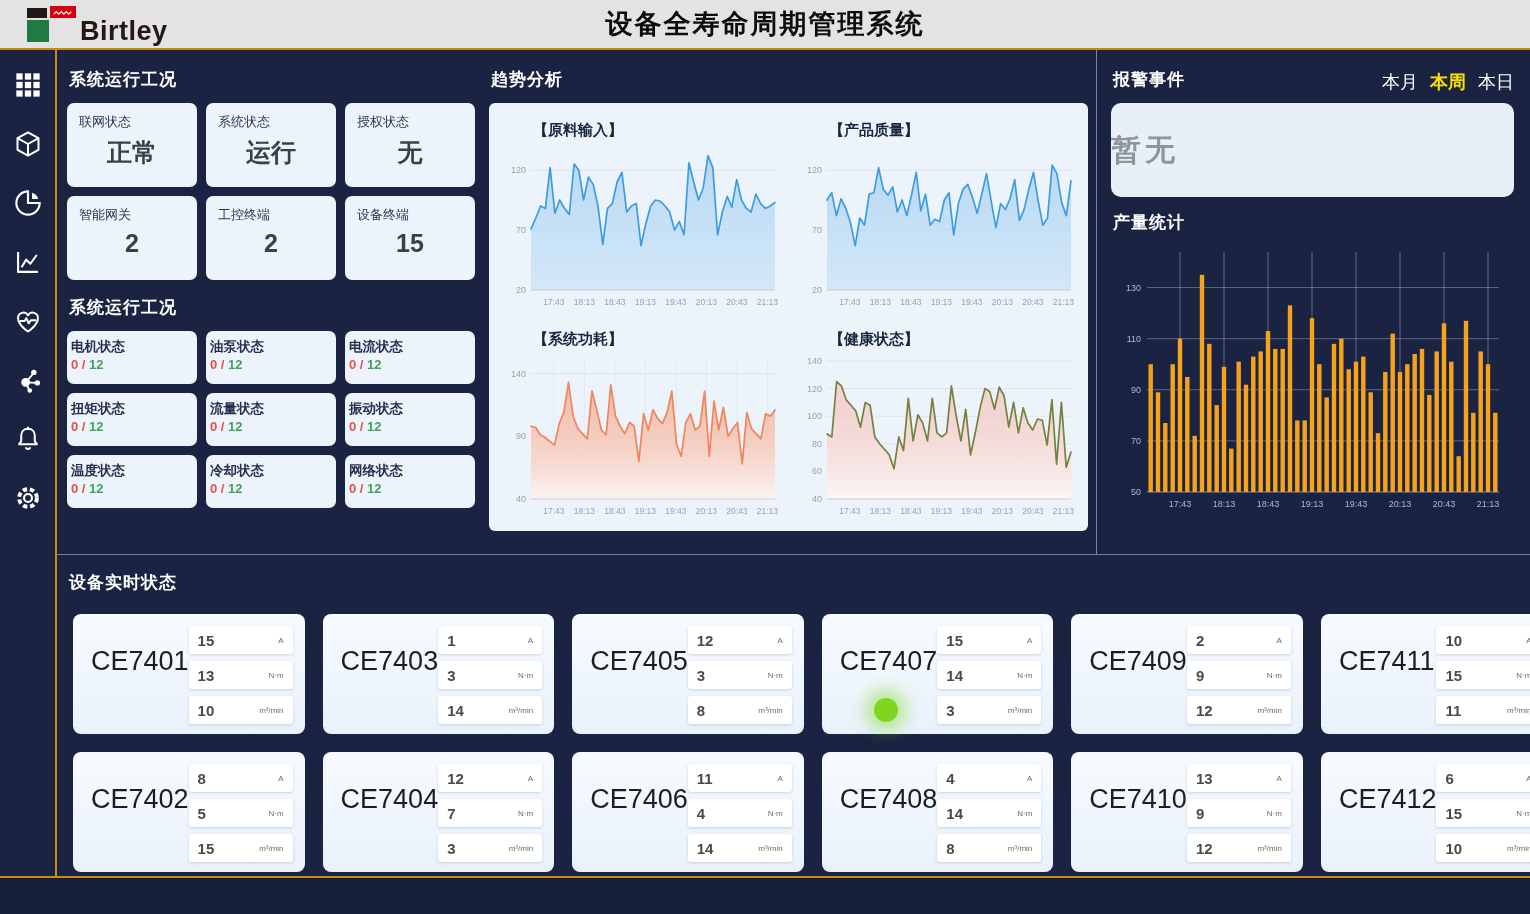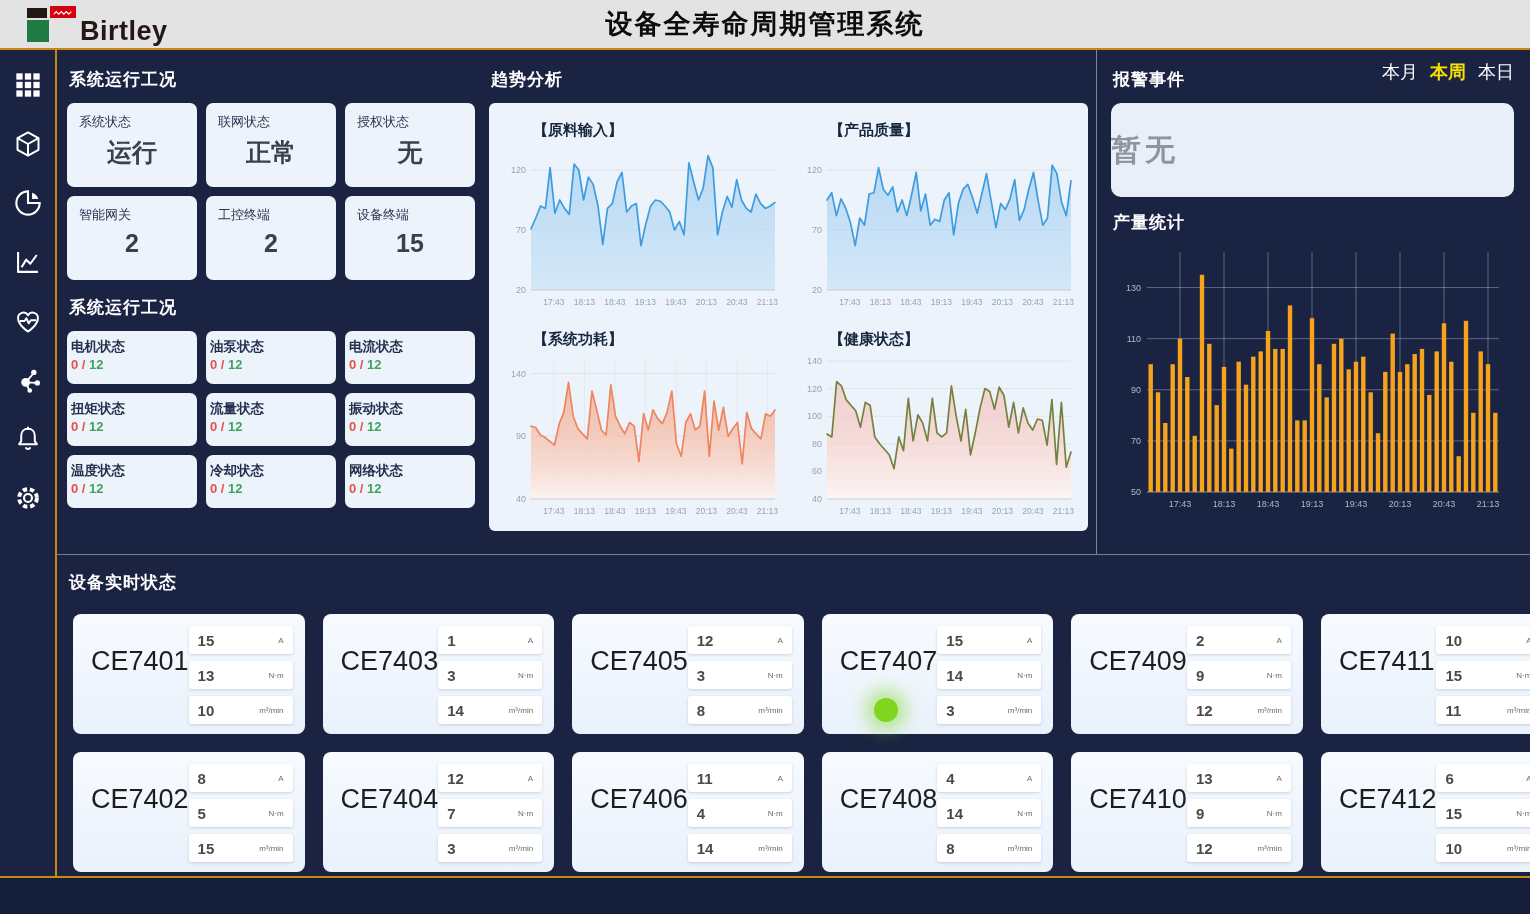--- a/index.html
+++ b/index.html
@@ -47,21 +47,21 @@
   .info-card .cnt { font-size:13px; font-weight:700; margin-top:1px; display:block; }
   .cnt .red { color:#e0524b; }
   .cnt .green { color:#3ea35a; }
 
   
   .trend-card { background:#edf3fa; border-radius:6px; padding:12px 6px 4px; display:grid; grid-template-columns:1fr 1fr; row-gap:6px; }
   .chart-box { padding:2px 4px; }
   .chart-box h3 { font-size:15px; font-weight:700; color:#17263f; margin:4px 0 2px 34px; }
 
   
-  .alarm-head { display:flex; align-items:flex-start; }
+  .alarm-head { display:flex; align-items:center; }
   .tabs { margin-left:auto; display:flex; gap:12px; }
   .tab { font-size:18px; color:#ffffff; cursor:pointer; }
   .tab.active { color:#f5e003; font-weight:700; }
   .alarm-card { background:#e9eff8; border-radius:10px; height:94px; display:flex; align-items:center; justify-content:flex-start; margin-bottom:14px; }
   .alarm-empty { font-size:30px; font-weight:700; color:#8f959d; letter-spacing:4px; }
 
   
   .bottom { flex:1; border-top:1px solid rgba(205,216,238,0.5); padding:8px 16px 0 10px; min-height:0; }
   #device-grid { display:grid; grid-template-columns:repeat(6,1fr); gap:18px 18px; padding:8px 6px 0; }
   .dev-card { background:linear-gradient(180deg,#f7fbff 0%,#e9f1fb 100%); border-radius:8px; height:120px; display:flex; padding:12px 12px 10px 18px; position:relative; cursor:pointer; }
@@ -167,26 +167,26 @@
       </div>
     </aside>
 
     <main>
       <section class="top">
 
         <div class="col1">
           <h2 class="panel-title">系统运行工况</h2>
           <div class="cards3" id="status-cards">
               <div class="status-card">
+                <span class="lbl">联网状态</span>
+                <span class="val">正常</span>
+              </div>
+              <div class="status-card">
                 <span class="lbl">系统状态</span>
                 <span class="val">运行</span>
-              </div>
-              <div class="status-card">
-                <span class="lbl">联网状态</span>
-                <span class="val">正常</span>
               </div>
               <div class="status-card">
                 <span class="lbl">授权状态</span>
                 <span class="val">无</span>
               </div>
               <div class="status-card">
                 <span class="lbl">智能网关</span>
                 <span class="val">2</span>
               </div>
               <div class="status-card">

